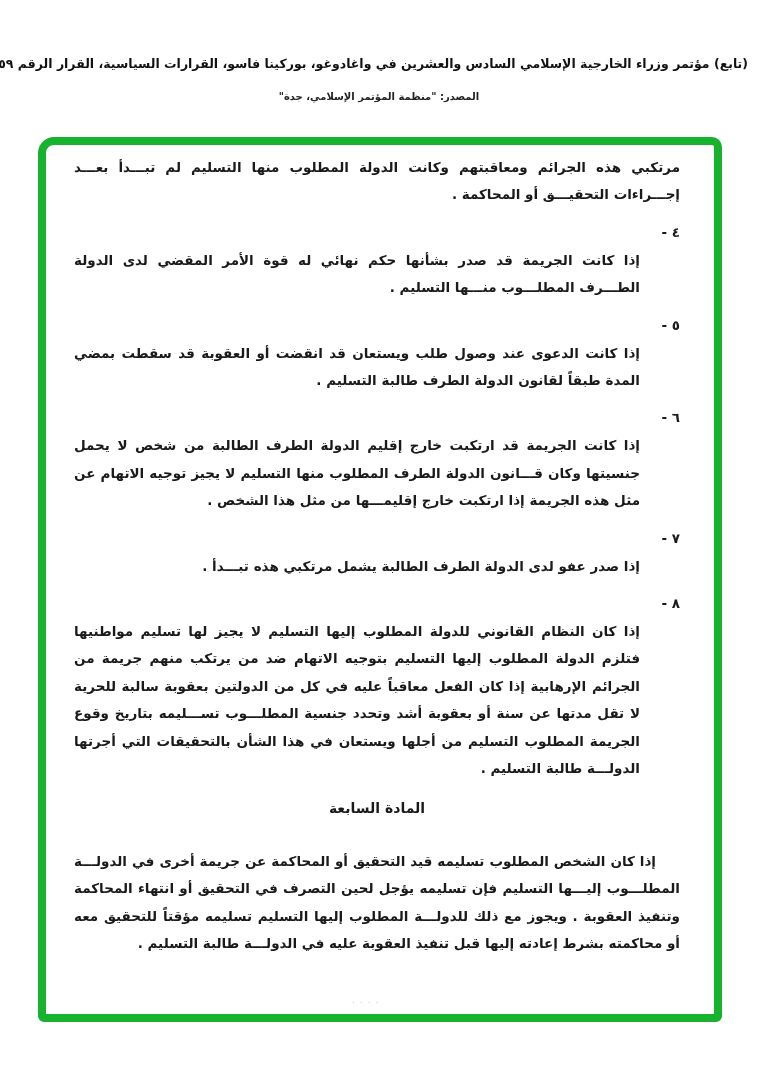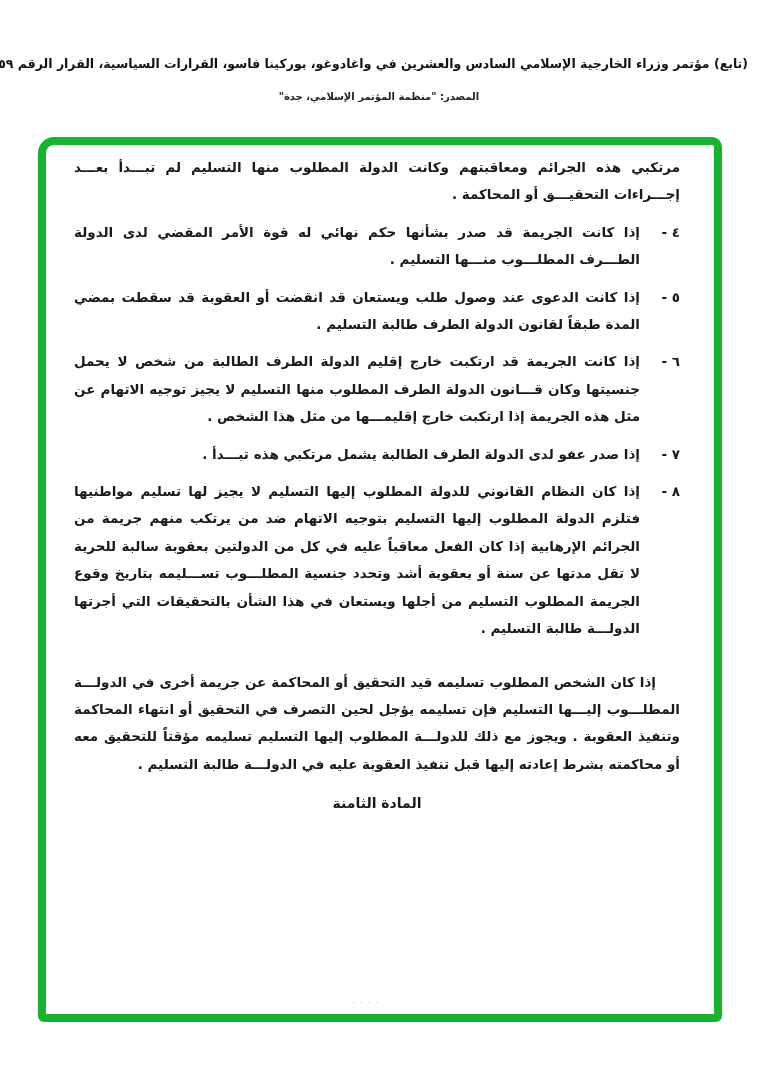--- a/index.html
+++ b/index.html
@@ -42,21 +42,21 @@
     line-height: 27.4px;
     text-align: justify;
     color: #1a1a1a;
   }
   .para { margin-top: 26px; }
   .para:first-child { margin-top: 0; }
   .indent { text-indent: 24px; }
 
   .item { display: flex; gap: 12px; margin-top: 10px; }
   .item .num { flex: 0 0 28px; white-space: nowrap; }
-  .item .txt { flex: 1; text-align: justify; }
+  .item .txt { flex: 1; text-align: justify; margin-top: 28px; }
 
   .article-heading {
     text-align: center;
     font-size: 14px; font-weight: 700;
     margin-top: 12px; margin-bottom: 2px;
     line-height: 27.4px;
   }
 
   
   .scan-dots {
@@ -103,24 +103,24 @@
       <div class="item">
         <span class="num">٧ -</span>
         <span class="txt">إذا صدر عفو لدى الدولة الطرف الطالبة يشمل مرتكبي هذه تبـــدأ .</span>
       </div>
 
       <div class="item">
         <span class="num">٨ -</span>
         <span class="txt">إذا كان النظام القانوني للدولة المطلوب إليها التسليم لا يجيز لها تسليم مواطنيها فتلزم الدولة المطلوب إليها التسليم بتوجيه الاتهام ضد من يرتكب منهم جريمة  من الجرائم الإرهابية إذا كان الفعل معاقباً عليه في كل من الدولتين بعقوبة سالبة للحرية لا تقل مدتها عن سنة أو بعقوبة أشد وتحدد جنسية المطلـــوب تســـليمه بتاريخ وقوع الجريمة المطلوب التسليم من أجلها ويستعان في هذا الشأن بالتحقيقات التي أجرتها الدولـــة طالبة التسليم .</span>
       </div>
 
+      <div class="article-heading">المادة السابعة</div>
 
       <div class="para indent">إذا كان الشخص المطلوب تسليمه قيد التحقيق أو المحاكمة عن جريمة أخرى في الدولـــة المطلـــوب إليـــها التسليم فإن تسليمه يؤجل لحين التصرف في التحقيق أو انتهاء المحاكمة وتنفيذ العقوبة .  ويجوز مع ذلك للدولـــة المطلوب إليها التسليم تسليمه مؤقتاً للتحقيق معه أو محاكمته بشرط إعادته إليها قبل تنفيذ العقوبة عليه في الدولـــة طالبة التسليم .</div>
 
-      <div class="article-heading">المادة الثامنة</div>
 
 
     </div>
   </div>
 
   <div class="scan-dots">....</div>
 
 
 </div>
 

